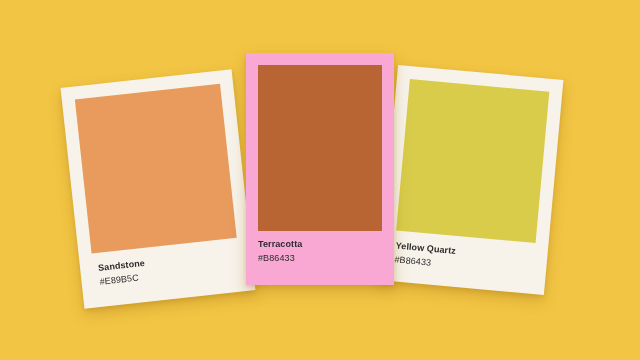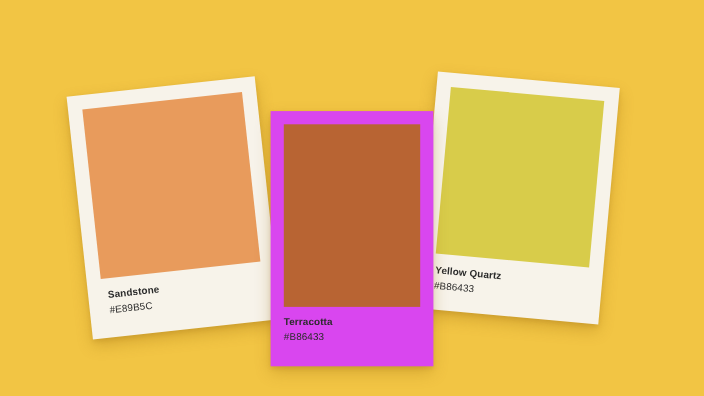--- a/index.html
+++ b/index.html
@@ -135,21 +135,21 @@
   </div>
 
   <div class="card" id="card-yellowquartz" style="background: rgb(247, 243, 234); transform: rotate(5.2deg);">
     <span class="swatch" style="background: rgb(216, 204, 74);"></span>
     <div class="caption">
       <div class="name" style="color: rgb(43, 43, 43);">Yellow Quartz</div>
       <div class="hex" style="color: rgb(43, 43, 43);">#B86433</div>
     </div>
   </div>
 
-  <div class="card" id="card-terracotta" style="background: #d946ef; transform: rotate(0deg); margin-top: 48px;">
+  <div class="card" id="card-terracotta" style="background: #f9a8d4; transform: rotate(0deg);">
     <span class="swatch" style="background: rgb(184, 100, 51);"></span>
     <div class="caption">
       <div class="name" style="color: rgb(43, 43, 43);">Terracotta</div>
       <div class="hex" style="color: rgb(43, 43, 43);">#B86433</div>
     </div>
   </div>
 
 </div>
 
 </body></html>

